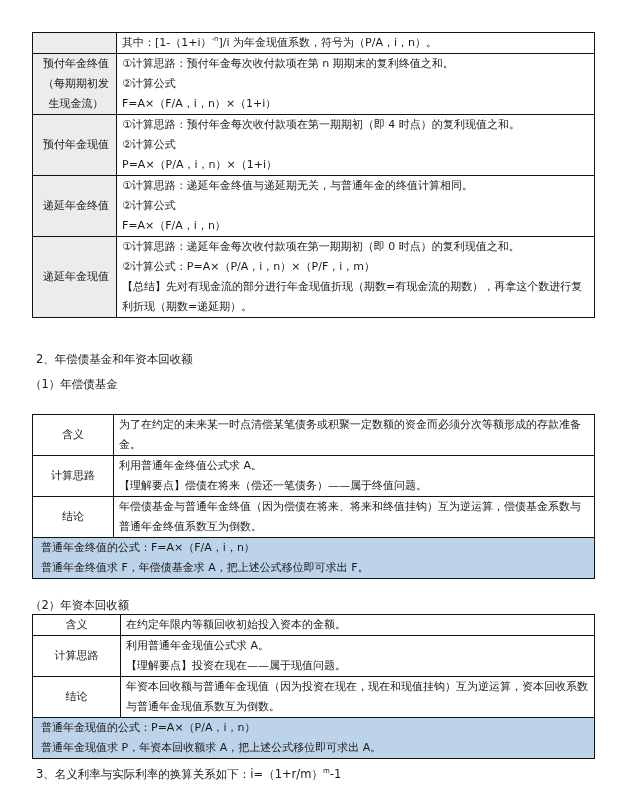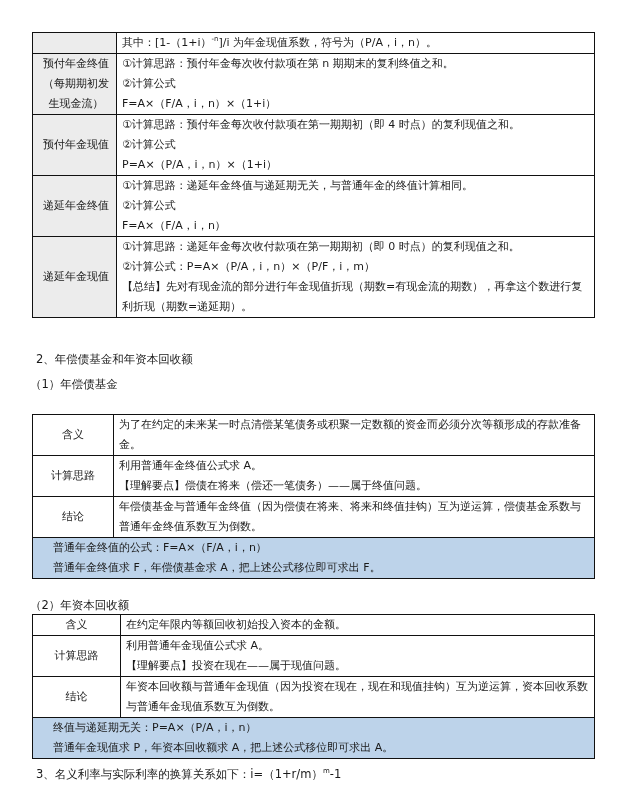--- a/index.html
+++ b/index.html
@@ -2,21 +2,21 @@
 <html><head>
 <meta charset="utf-8">
 <style>
   html, body { margin:0; padding:0; background:#ffffff; }
   body { width:630px; height:806px; overflow:hidden; position:relative;
          font-family:"DejaVu Sans","Liberation Sans",sans-serif; color:#1a1a1a; font-size:11px; }
   table { border-collapse:collapse; position:absolute; table-layout:fixed; }
   td { border:1px solid #111; padding:0 5px; vertical-align:middle; line-height:20px; font-size:11px; }
   td.lbl { text-align:center; }
   td.gray { background:#ececec;padding-left:8px; }
-  td.blue { background:#bdd3ea; text-align:left; padding-left:20px; }
+  td.blue { background:#bdd3ea; text-align:left; padding-left:8px; }
   b { font-weight:normal; }
   .line { display:block; white-space:nowrap; }
   .wrap { display:block; white-space:normal; }
   .heading { position:absolute; left:36px; font-size:11.5px; white-space:nowrap; }
   sup { font-size:7px; vertical-align:super; line-height:0; }
 </style>
 </head>
 <body>
 
 <table style="left:32px; top:8px; width:563px;margin-top:24px;">
@@ -135,21 +135,21 @@
         </td>
       </tr>
       <tr>
         <td class="lbl"><span>结论</span></td>
         <td>
           <span class="wrap"><span>年资本回收额与普通年金现值</span><b>（因为投资在现在，现在和现值挂钩）</b><span>互为逆运算，资本回收系数与普通年金现值系数互为倒数。</span></span>
         </td>
       </tr>
       <tr>
         <td colspan="2" class="blue">
-          <span class="line">终值与递延期无关：P=A×（P/A，i，n）</span>
+          <span class="line">普通年金现值的公式：P=A×（P/A，i，n）</span>
           <span class="line">普通年金现值求 P，年资本回收额求 A，把上述公式移位即可求出 A。</span>
         </td>
       </tr>
     </tbody>
 </table>
 
 <div class="heading" style="top:767px;text-align:center;">
   <span>3、名义利率与实际利率的换算关系如下：i=（1+r/m）</span><sup>m</sup><span>-1</span>
 </div>
 

